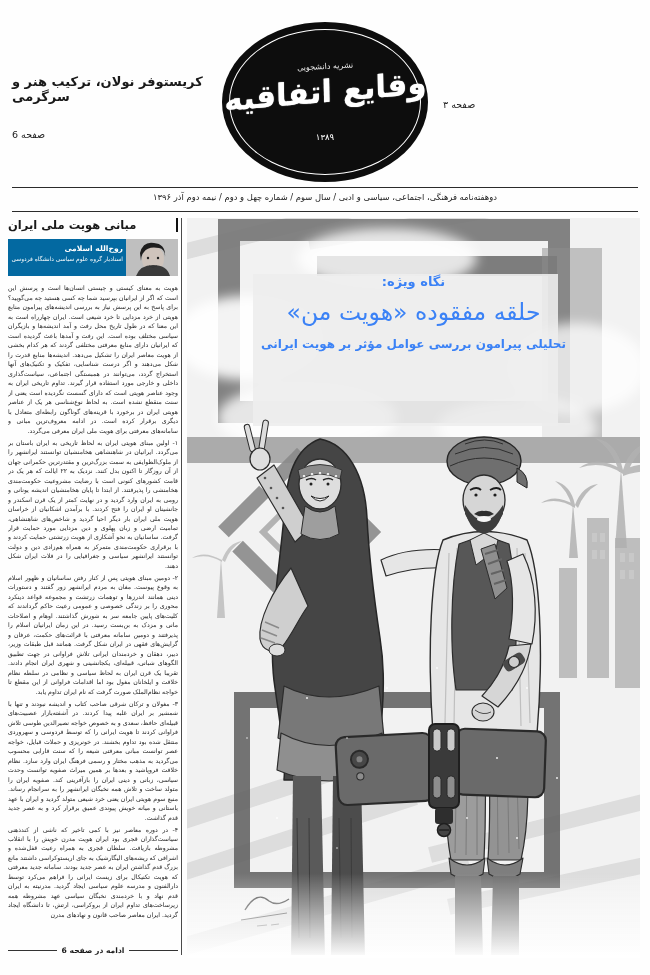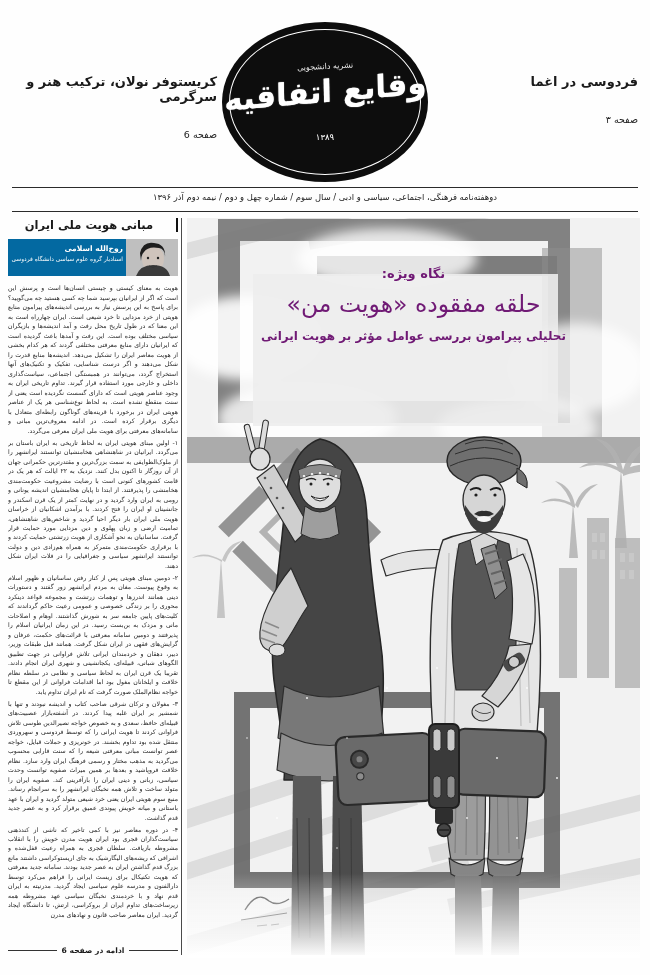--- a/index.html
+++ b/index.html
@@ -1,20 +1,20 @@
 <!DOCTYPE html>
 <html lang="fa"><head>
 <meta charset="utf-8">
 <style>
   html,body{margin:0;padding:0;background:#ffffff;}
   .page{position:relative;width:650px;height:975px;background:#fefefe;overflow:hidden;
         font-family:"DejaVu Sans", sans-serif;color:#1a1a1a;}
 
   
-  .teaser{position:absolute;top:74px;text-align:right;}
+  .teaser{position:absolute;top:74px;text-align:left;}
   .teaser-left{left:12px;width:205px;}
   .teaser-right{right:12px;width:195px;}
   .teaser .t-title{font-size:13px;font-weight:bold;letter-spacing:.5px;direction:rtl;}
   .teaser .t-page{font-size:9.5px;margin-top:25px;direction:rtl;}
 
   .logo{position:absolute;left:222px;top:22px;width:206px;height:160px;background:#0d0d0d;
         border-radius:50%;display:flex;flex-direction:column;align-items:center;justify-content:center;}
   .logo-ring{position:absolute;inset:7px;border:1.4px solid #ffffff;border-radius:50%;}
   .logo-script{color:#fff;font-size:8px;opacity:.92;transform:rotate(-3deg);direction:rtl;}
   .logo-title{color:#fff;font-size:31px;font-weight:bold;direction:rtl;transform:rotate(-5deg) skewX(-4deg);
@@ -22,56 +22,55 @@
   .logo-year{color:#fff;font-size:8.5px;letter-spacing:3px;margin-top:23px;}
 
   .rule{position:absolute;left:12px;right:12px;height:1px;background:#2b2b2b;}
   .rule-top{top:187px;}
   .rule-bot{top:211px;}
   .issue-line{position:absolute;top:192px;left:0;right:0;text-align:center;font-size:8.4px;
               direction:rtl;color:#222;}
 
   
   .left-col{position:absolute;left:8px;top:218px;width:170px;}
-  .col-headline{direction:rtl;text-align:center;font-size:11.5px;font-weight:bold;
+  .col-headline{direction:rtl;text-align:left;font-size:11.5px;font-weight:bold;
                 border-right:2.5px solid #111;padding-right:6px;line-height:1.25;}
   .author-box{position:relative;margin-top:7px;height:37px;background:#0369a1;}
   .author-photo{position:absolute;right:0;top:0;width:52px;height:37px;display:block;}
   .author-meta{position:absolute;left:3px;right:55px;top:5px;direction:rtl;text-align:right;color:#fff;}
   .author-name{font-size:7.6px;font-weight:bold;}
   .author-affil{font-size:5.9px;margin-top:3px;line-height:1.35;}
   .col-body{margin-top:7px;height:660px;overflow:hidden;direction:rtl;text-align:justify;
             font-size:6.2px;line-height:1.53;color:#232323;}
   .col-body p{margin:0 0 2.5px 0;}
   .col-cont{margin-top:3px;display:flex;align-items:center;gap:5px;direction:rtl;}
   .col-cont .dash{flex:1;height:1px;background:#333;}
   .col-cont .txt{font-size:7.6px;font-weight:bold;white-space:nowrap;}
 
   .v-divider{position:absolute;left:181px;top:218px;width:1px;height:737px;background:#4a4a4a;}
 
   
   .feature{position:absolute;left:187px;top:218px;width:453px;height:740px;overflow:hidden;}
   .feature svg{position:absolute;inset:0;}
-  .feature-titles{position:absolute;top:48px;left:50px;right:50px;text-align:center;direction:rtl;
-                  color:#701a75;z-index:3;}
+  .feature-titles{position:absolute;top:56px;left:50px;right:50px;text-align:center;direction:rtl;
+                  color:#3b82f6;z-index:3;}
   .f-kicker{font-size:13px;font-weight:bold;}
   .f-headline{font-size:23.5px;font-weight:normal;margin-top:9px;letter-spacing:.3px;}
   .f-subhead{font-size:12px;font-weight:bold;margin-top:11px;text-align:center;}
 </style>
 </head>
 <body>
 
 <div class="page">
 
   <div class="teaser teaser-left">
     <div class="t-title">کریستوفر نولان، ترکیب هنر و سرگرمی</div>
     <div class="t-page">صفحه 6</div>
   </div>
   <div class="teaser teaser-right">
-    <div class="t-title">فردوسی در اغما</div>
     <div class="t-page">صفحه ۳</div>
   </div>
 
   <div class="logo">
     <div class="logo-ring"></div>
     <div class="logo-script">نشریه دانشجویی</div>
     <div class="logo-title">وقایع اتفاقیه</div>
     <div class="logo-year">۱۳۸۹</div>
   </div>
 

